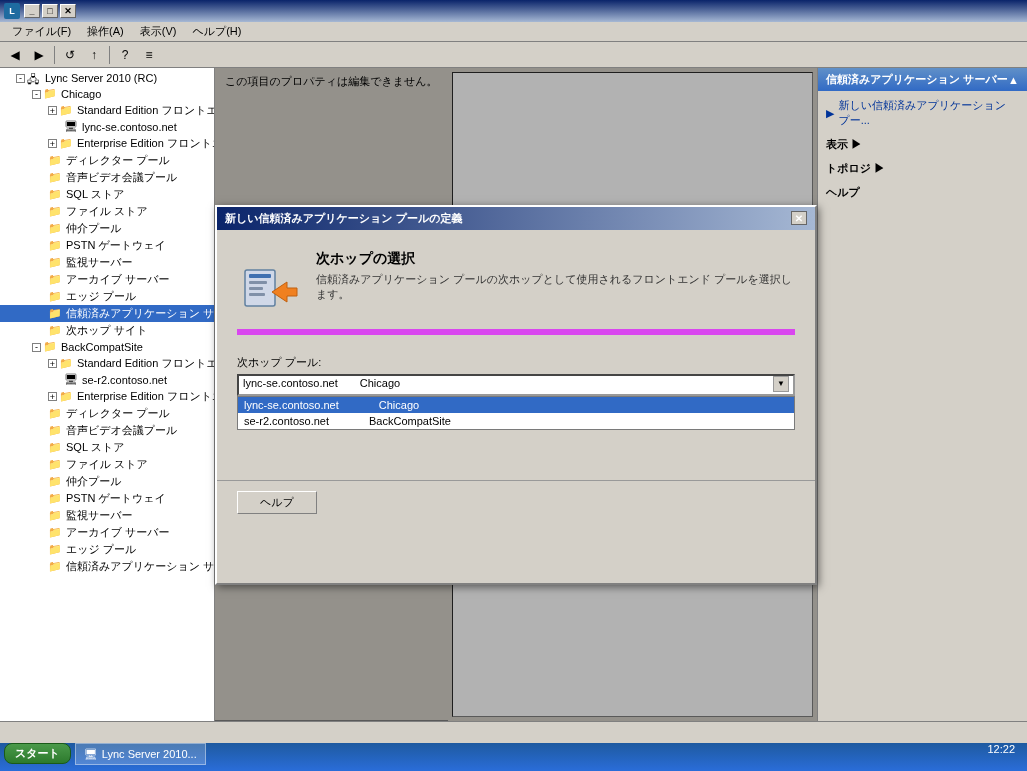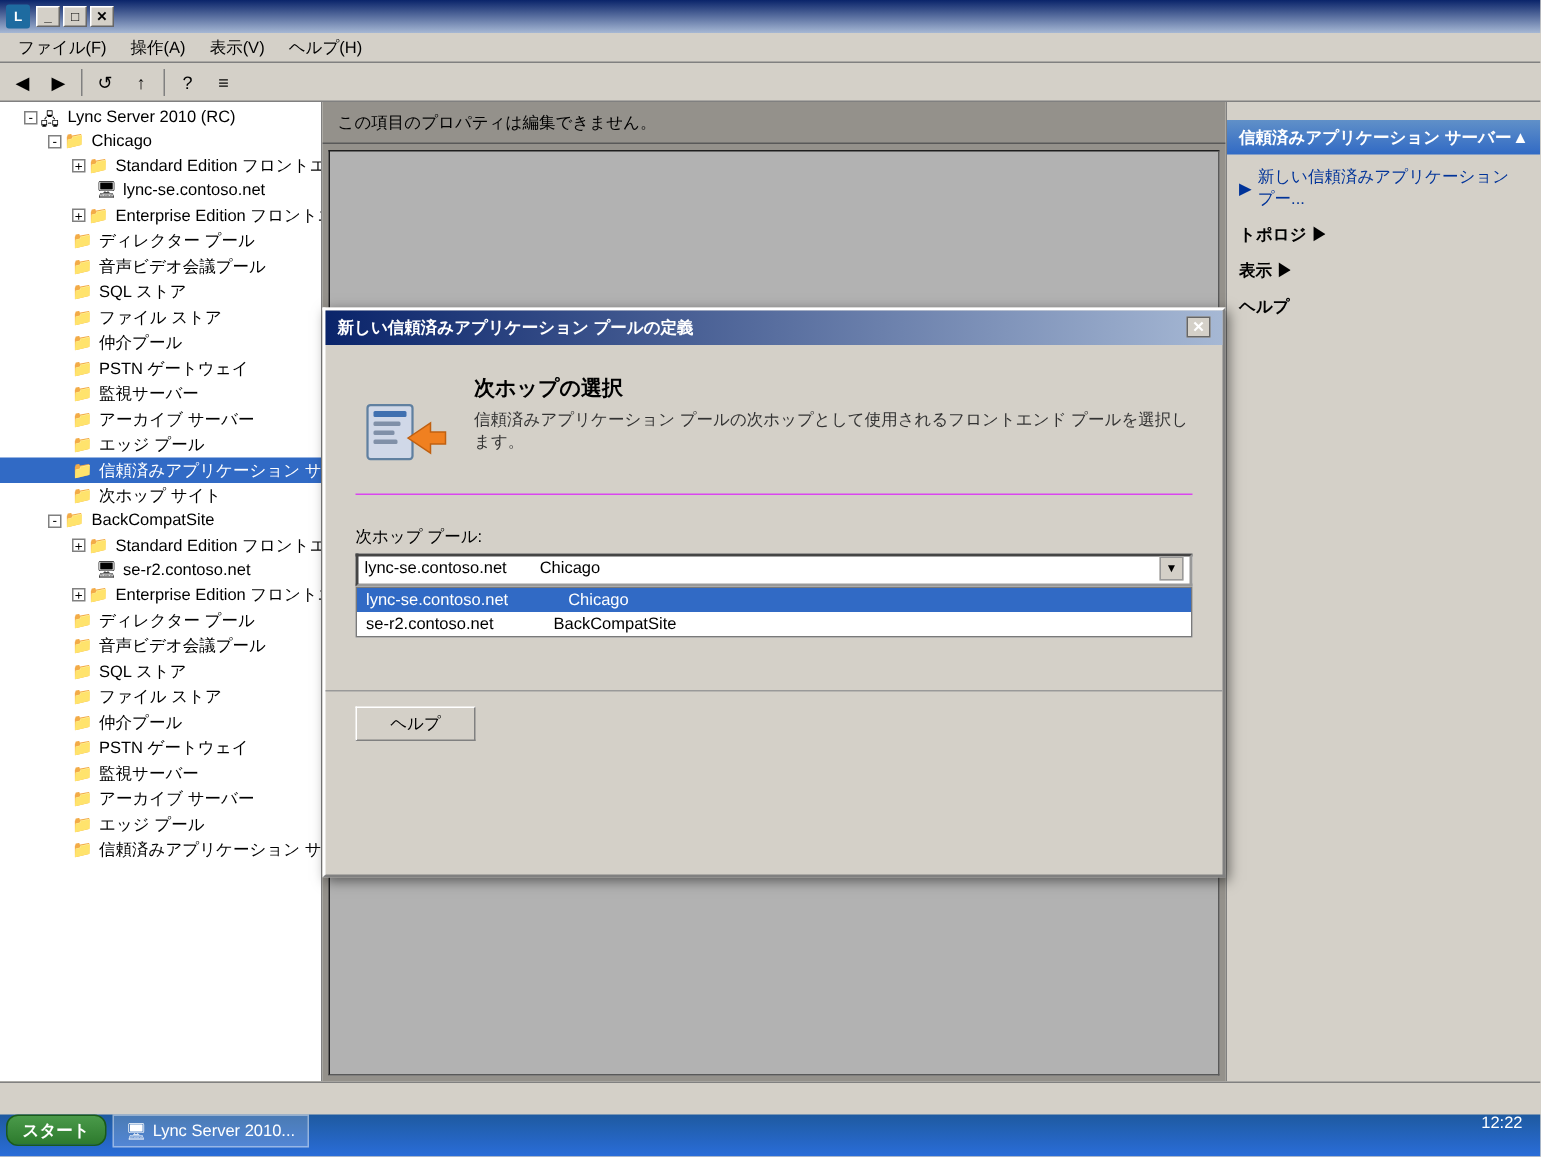--- a/index.html
+++ b/index.html
@@ -129,21 +129,21 @@
       width: 16px; height: 14px;
       margin-right: 2px;
       flex-shrink: 0;
     }
     .folder-icon { color: #f5c518; }
 
     
     .right-panel {
       flex: 1;
       display: flex;
-      flex-direction: column;
+      flex-direction: row;
       background: #d4d0c8;
       position: relative;
     }
     .info-bar {
       background: #d4d0c8;
       padding: 6px 10px;
       font-size: 11px;
       border-bottom: 1px solid #808080;
     }
 
@@ -164,21 +164,20 @@
     }
     .actions-header {
       background: linear-gradient(to bottom, #6090c8, #316ac5);
       color: white;
       padding: 4px 8px;
       font-size: 11px;
       font-weight: bold;
       display: flex;
       align-items: center;
       justify-content: space-between;
-      margin-top: 12px;
     }
     .actions-section {
       padding: 4px 8px;
       font-size: 11px;
     }
     .action-item {
       display: flex;
       align-items: center;
       padding: 3px 0;
       cursor: pointer;
@@ -281,21 +280,21 @@
       font-size: 10px;
       display: flex; align-items: center; justify-content: center;
     }
     .modal-content {
       padding: 20px;
     }
     .modal-header-section {
       display: flex;
       align-items: flex-start;
       margin-bottom: 20px;
-      border-bottom: 1px solid #d946ef;
+      border-bottom: 6px solid #d946ef;
       padding-bottom: 15px;
     }
     .modal-icon-area {
       width: 64px; height: 64px;
       margin-right: 15px;
       flex-shrink: 0;
       position: relative;
     }
     .wizard-icon {
       width: 64px; height: 64px;
@@ -304,21 +303,21 @@
       font-size: 14px;
       font-weight: bold;
       margin-bottom: 4px;
     }
     .modal-title-area p {
       font-size: 11px;
       color: #333;
     }
     .modal-body { }
     .form-row {
-      margin-bottom: 5px;
+      margin-bottom: 20px;
     }
     .form-label {
       display: block;
       margin-bottom: 4px;
       font-size: 11px;
     }
     .dropdown-container {
       position: relative;
       width: 100%;
     }
@@ -714,25 +713,25 @@
       <div class="actions-header">
         <span>信頼済みアプリケーション サーバー</span>
         <span style="cursor:pointer;">▲</span>
       </div>
       <div class="actions-section">
         <div class="action-item">
           <span style="color:#003399; margin-right:4px;">▶</span>
           <span>新しい信頼済みアプリケーション プー...</span>
         </div>
         <div class="actions-group-label">
+          <span>表示</span>
+          <span> ▶</span>
+        </div>
+        <div class="actions-group-label">
           <span>トポロジ</span>
-          <span> ▶</span>
-        </div>
-        <div class="actions-group-label">
-          <span>表示</span>
           <span> ▶</span>
         </div>
         <div class="actions-group-label">
           <span>ヘルプ</span>
         </div>
       </div>
     </div>
   </div>
 
   <div class="status-bar"></div>

